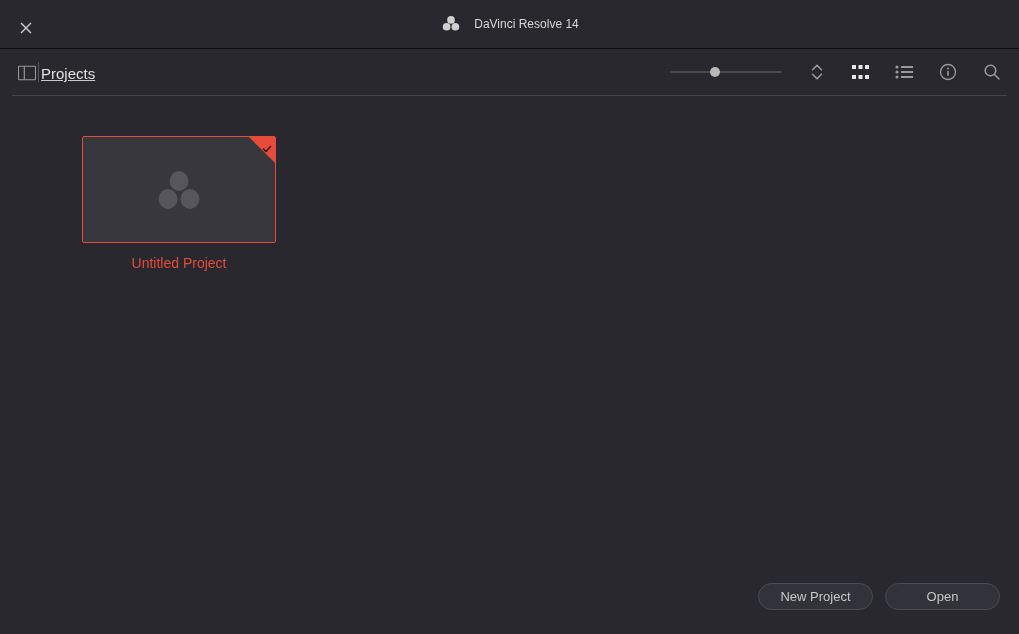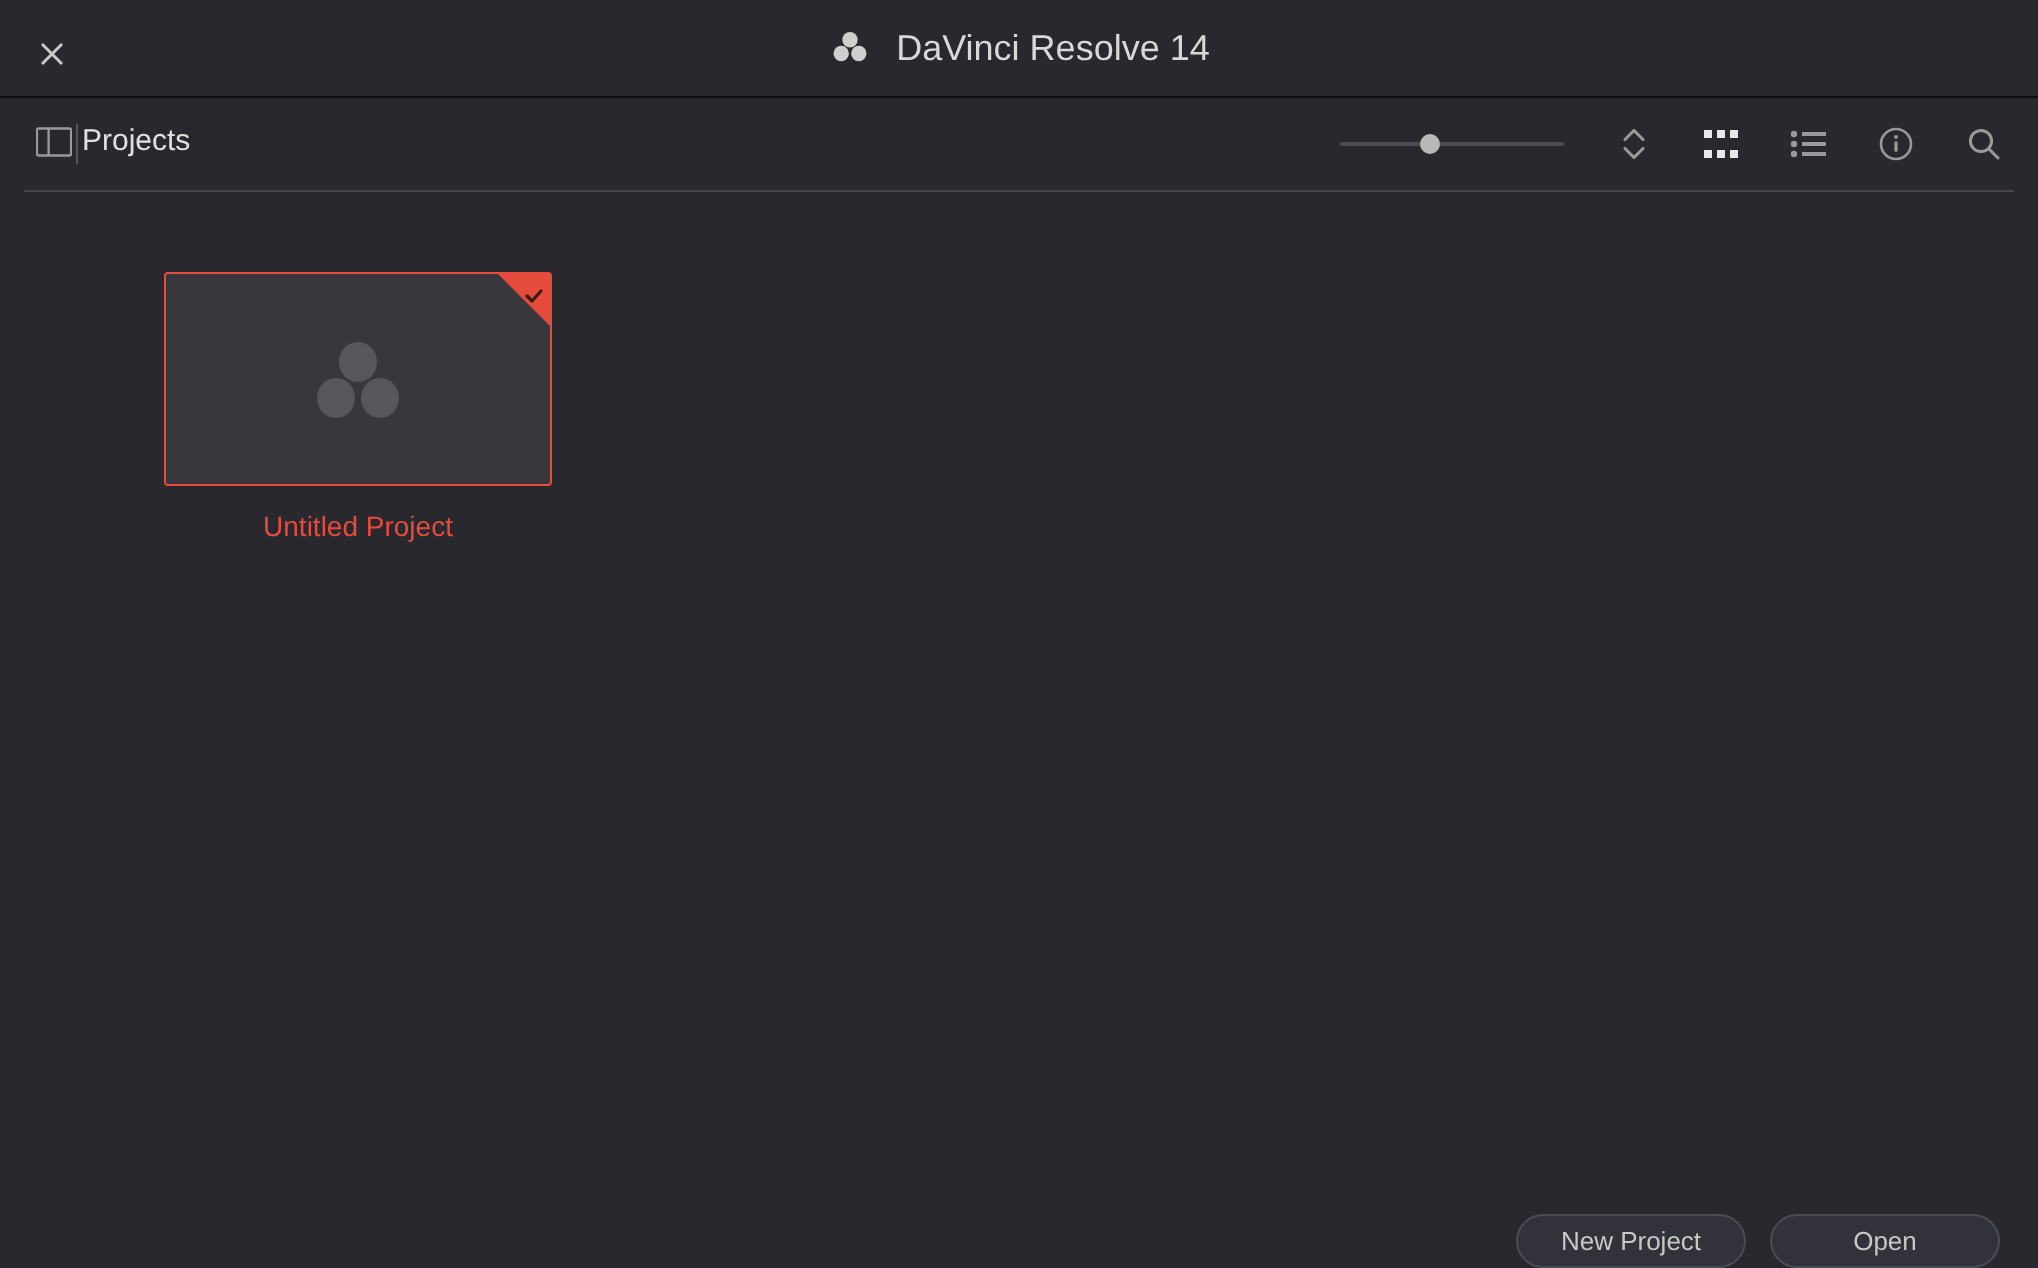--- a/index.html
+++ b/index.html
@@ -40,37 +40,38 @@
       display: flex;
       align-items: center;
       gap: 12px;
     }
     .app-logo {
       width: 22px;
       height: 22px;
       position: relative;
     }
     .app-title {
-      font-size: 18px;
+      font-size: 12px;
       color: #d8d8d8;
       font-weight: 400;
     }
     
     .toolbar {
       height: 47px;
       margin: 0 12px;
       display: flex;
       align-items: center;
       border-bottom: 1px solid #44444a;
     }
     .toolbar-left {
       display: flex;
-      align-items: flex-start;
+      align-items: flex-end;
       gap: 2px;
       margin-left: 6px;
+      text-decoration: underline;
     }
     .panel-icon {
       width: 20px;
       height: 16px;
     }
     .vdiv {
       width: 1px;
       height: 20px;
       background: #55555a;
     }
@@ -163,21 +164,21 @@
       height: 44px;
     }
     .project-name {
       color: #e64b3c;
       font-size: 14px;
       text-align: center;
     }
     
     .footer {
       position: absolute;
-      bottom: 0;
+      bottom: 24px;
       right: 19px;
       display: flex;
       gap: 12px;
     }
     .btn {
       width: 115px;
       height: 27px;
       background: #32323a;
       border: 1px solid #4c4c54;
       border-radius: 14px;

